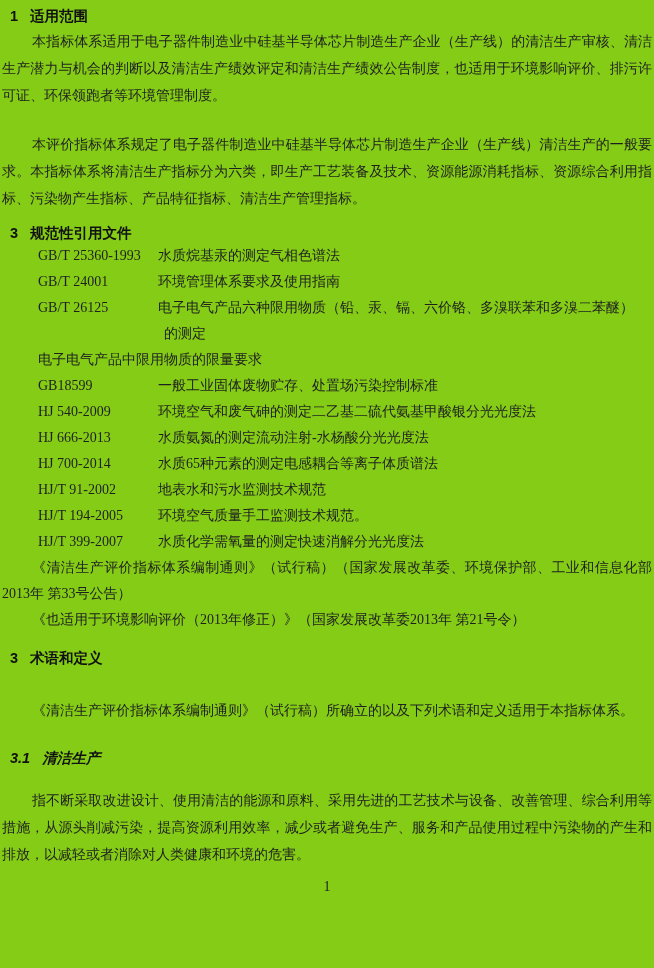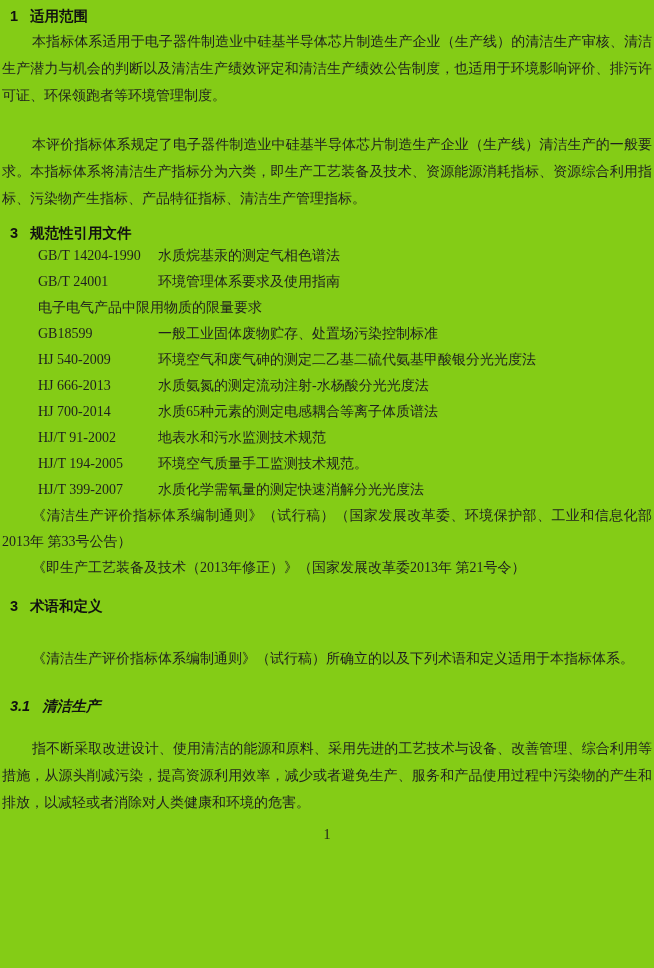--- a/index.html
+++ b/index.html
@@ -83,29 +83,33 @@
 
   <p class="para p-s1b">本指标体系适用于电子器件制造业中硅基半导体芯片制造生产企业（生产线）的清洁生产审核、清洁生产潜力与机会的判断以及清洁生产绩效评定和清洁生产绩效公告制度，也适用于环境影响评价、排污许可证、环保领跑者等环境管理制度。</p>
   <p class="para p-s1a">本评价指标体系规定了电子器件制造业中硅基半导体芯片制造生产企业（生产线）清洁生产的一般要求。本指标体系将清洁生产指标分为六类，即生产工艺装备及技术、资源能源消耗指标、资源综合利用指标、污染物产生指标、产品特征指标、清洁生产管理指标。</p>
 
   <div class="sec-heading h-s2">3 规范性引用文件</div>
 
 
   <div class="ref-list">
 
     <div class="ref-row">
-      <span class="ref-code">GB/T 14204-1990</span>
+      <span class="ref-code">GB/T 25360-1993</span>
       <span class="ref-desc">水质烷基汞的测定气相色谱法</span>
     </div>
 
     <div class="ref-row">
       <span class="ref-code">GB/T 24001</span>
       <span class="ref-desc">环境管理体系要求及使用指南</span>
     </div>
 
+    <div class="ref-row">
+      <span class="ref-code">GB/T 26125</span>
+      <span class="ref-desc"><span>电子电气产品六种限用物质（铅、汞、镉、六价铬、多溴联苯和多溴二苯醚）</span><span class="ref-cont">的测定</span></span>
+    </div>
 
     <div class="ref-row">
       <span class="ref-desc">电子电气产品中限用物质的限量要求</span>
     </div>
 
     <div class="ref-row">
       <span class="ref-code">GB18599</span>
       <span class="ref-desc">一般工业固体废物贮存、处置场污染控制标准</span>
     </div>
 
@@ -135,21 +139,21 @@
     </div>
 
     <div class="ref-row">
       <span class="ref-code">HJ/T 399-2007</span>
       <span class="ref-desc">水质化学需氧量的测定快速消解分光光度法</span>
     </div>
 
   </div>
 
   <p class="note">《清洁生产评价指标体系编制通则》（试行稿）（国家发展改革委、环境保护部、工业和信息化部2013年 第33号公告）</p>
-  <p class="note">《即生产工艺装备及技术（2013年修正）》（国家发展改革委2013年 第21号令）</p>
+  <p class="note">《也适用于环境影响评价（2013年修正）》（国家发展改革委2013年 第21号令）</p>
 
   <div class="sec-heading h-s3">3 术语和定义</div>
 
   <p class="para p-s3intro">《清洁生产评价指标体系编制通则》（试行稿）所确立的以及下列术语和定义适用于本指标体系。</p>
 
   <div class="sec-heading h-s31">3.1 清洁生产</div>
 
   <p class="para p-s31">指不断采取改进设计、使用清洁的能源和原料、采用先进的工艺技术与设备、改善管理、综合利用等措施，从源头削减污染，提高资源利用效率，减少或者避免生产、服务和产品使用过程中污染物的产生和排放，以减轻或者消除对人类健康和环境的危害。</p>
 
   <div class="page-num">1</div>

